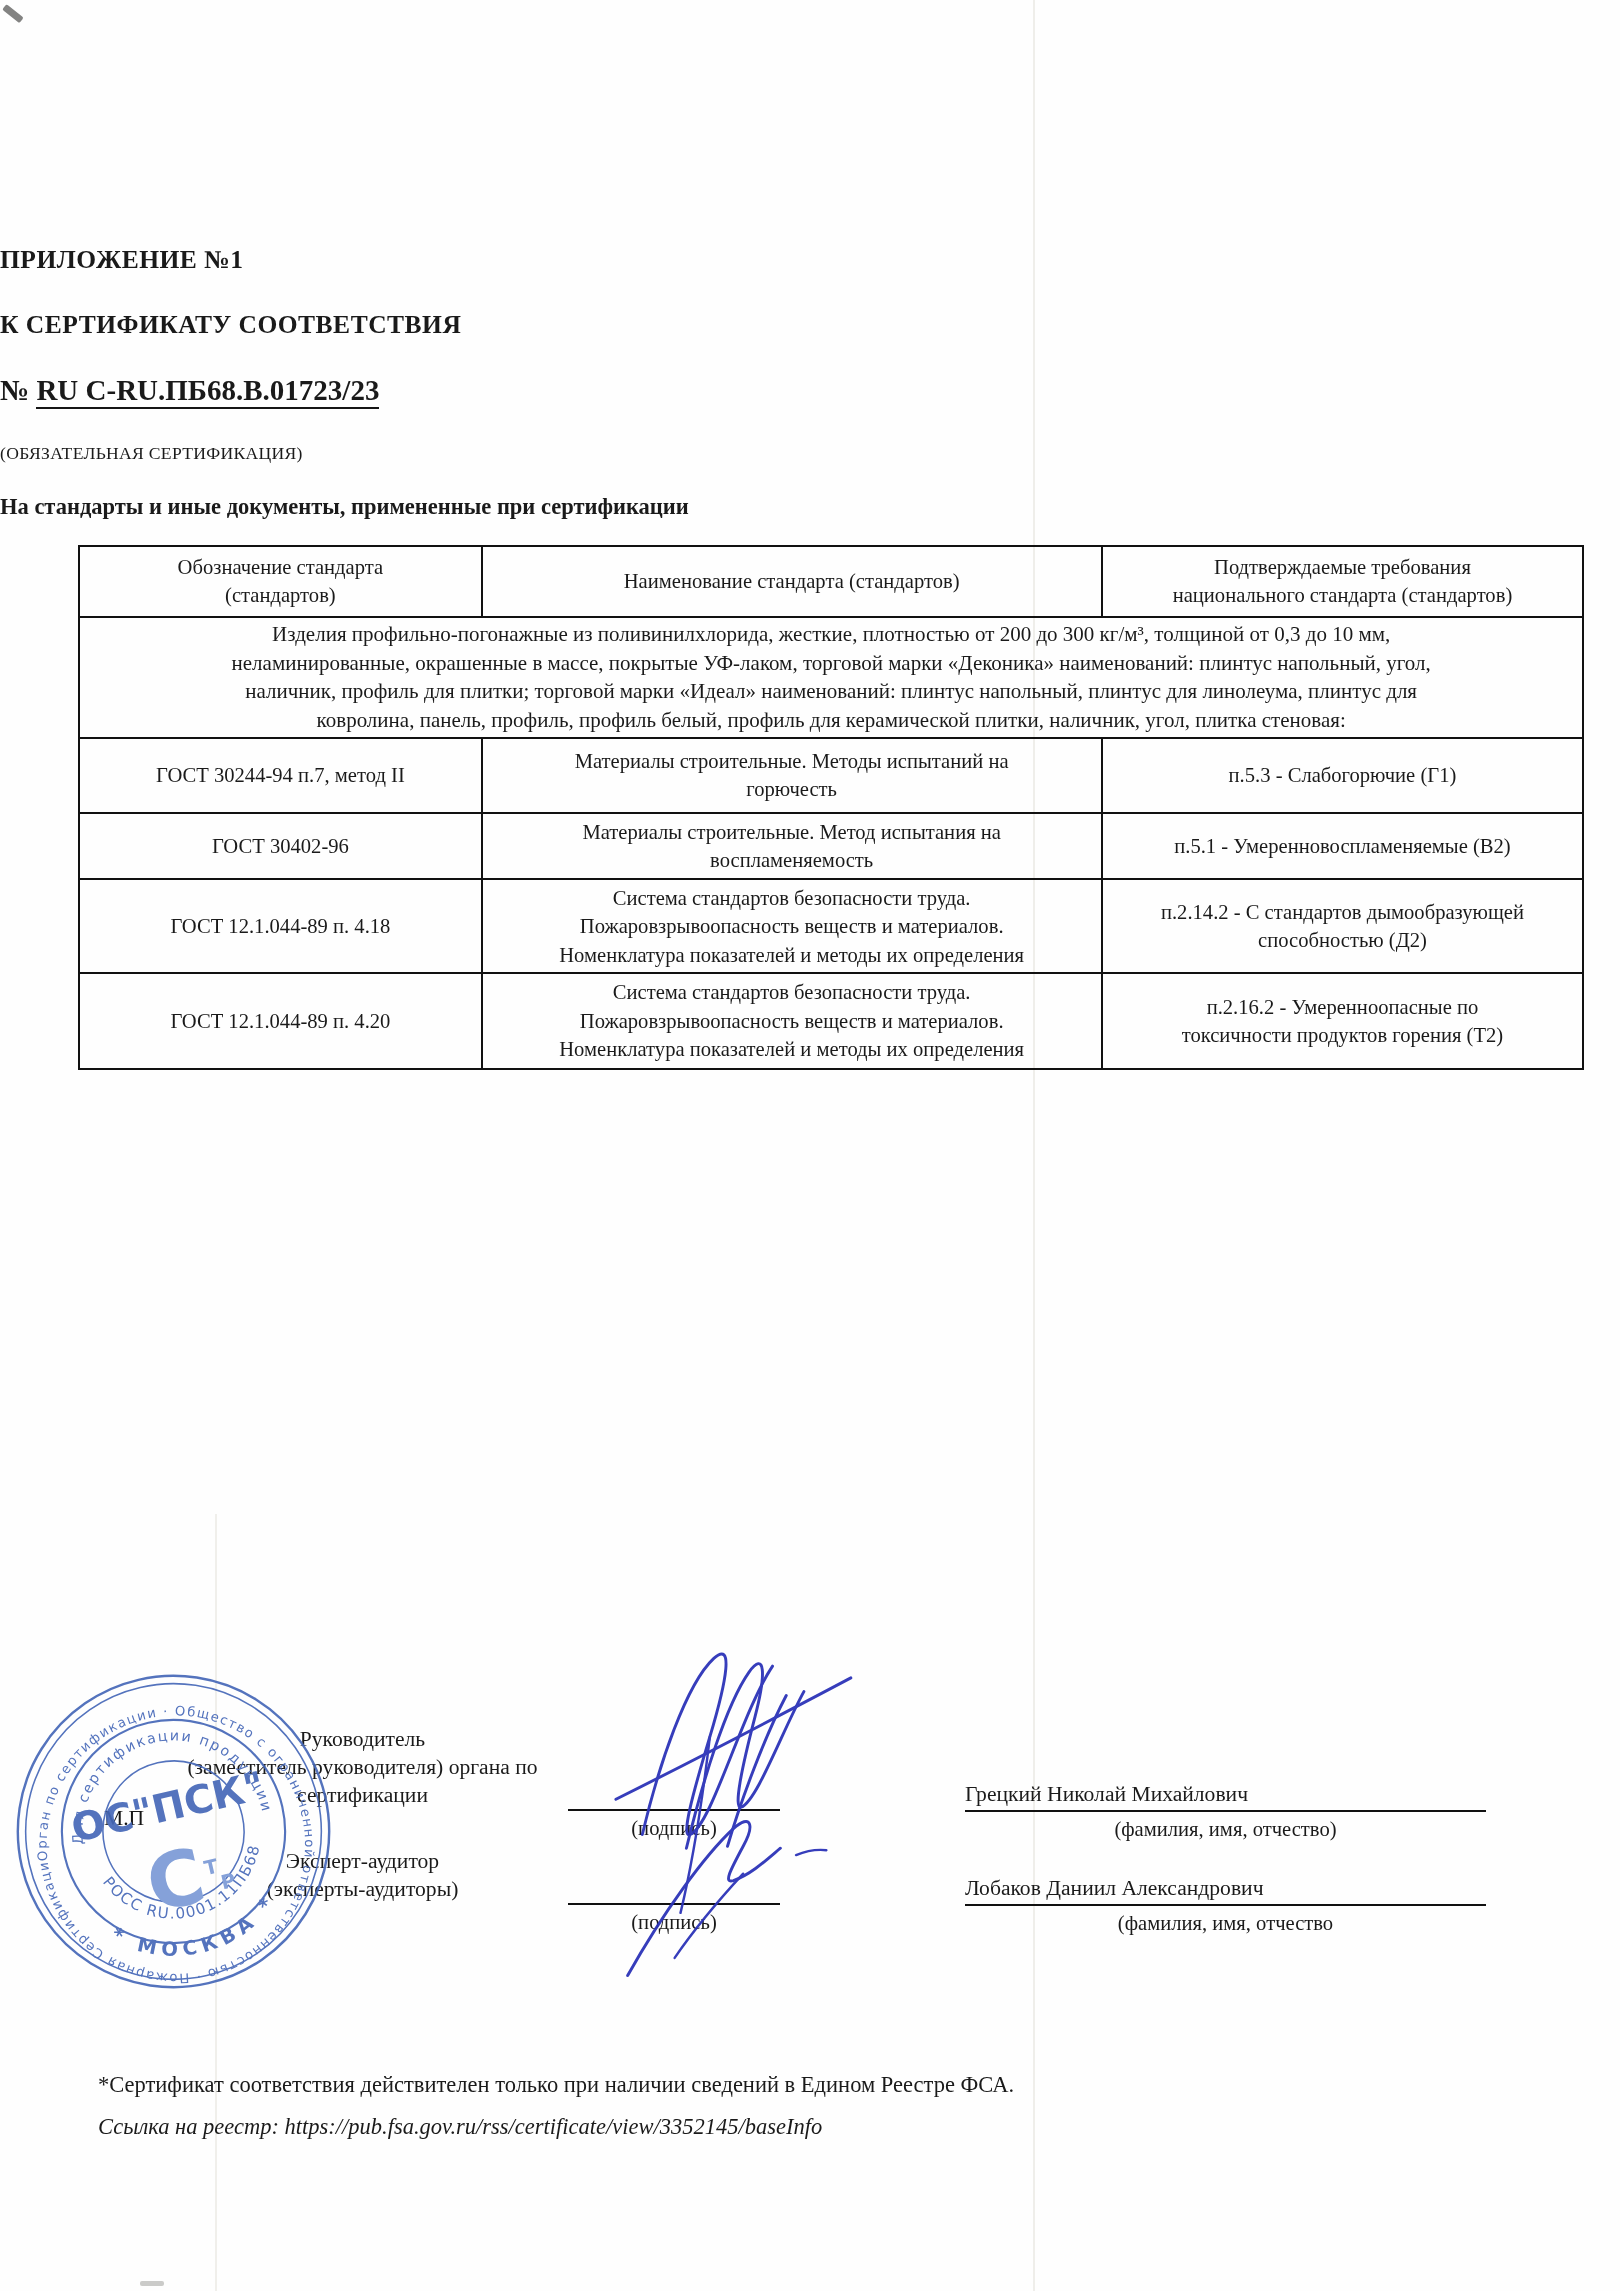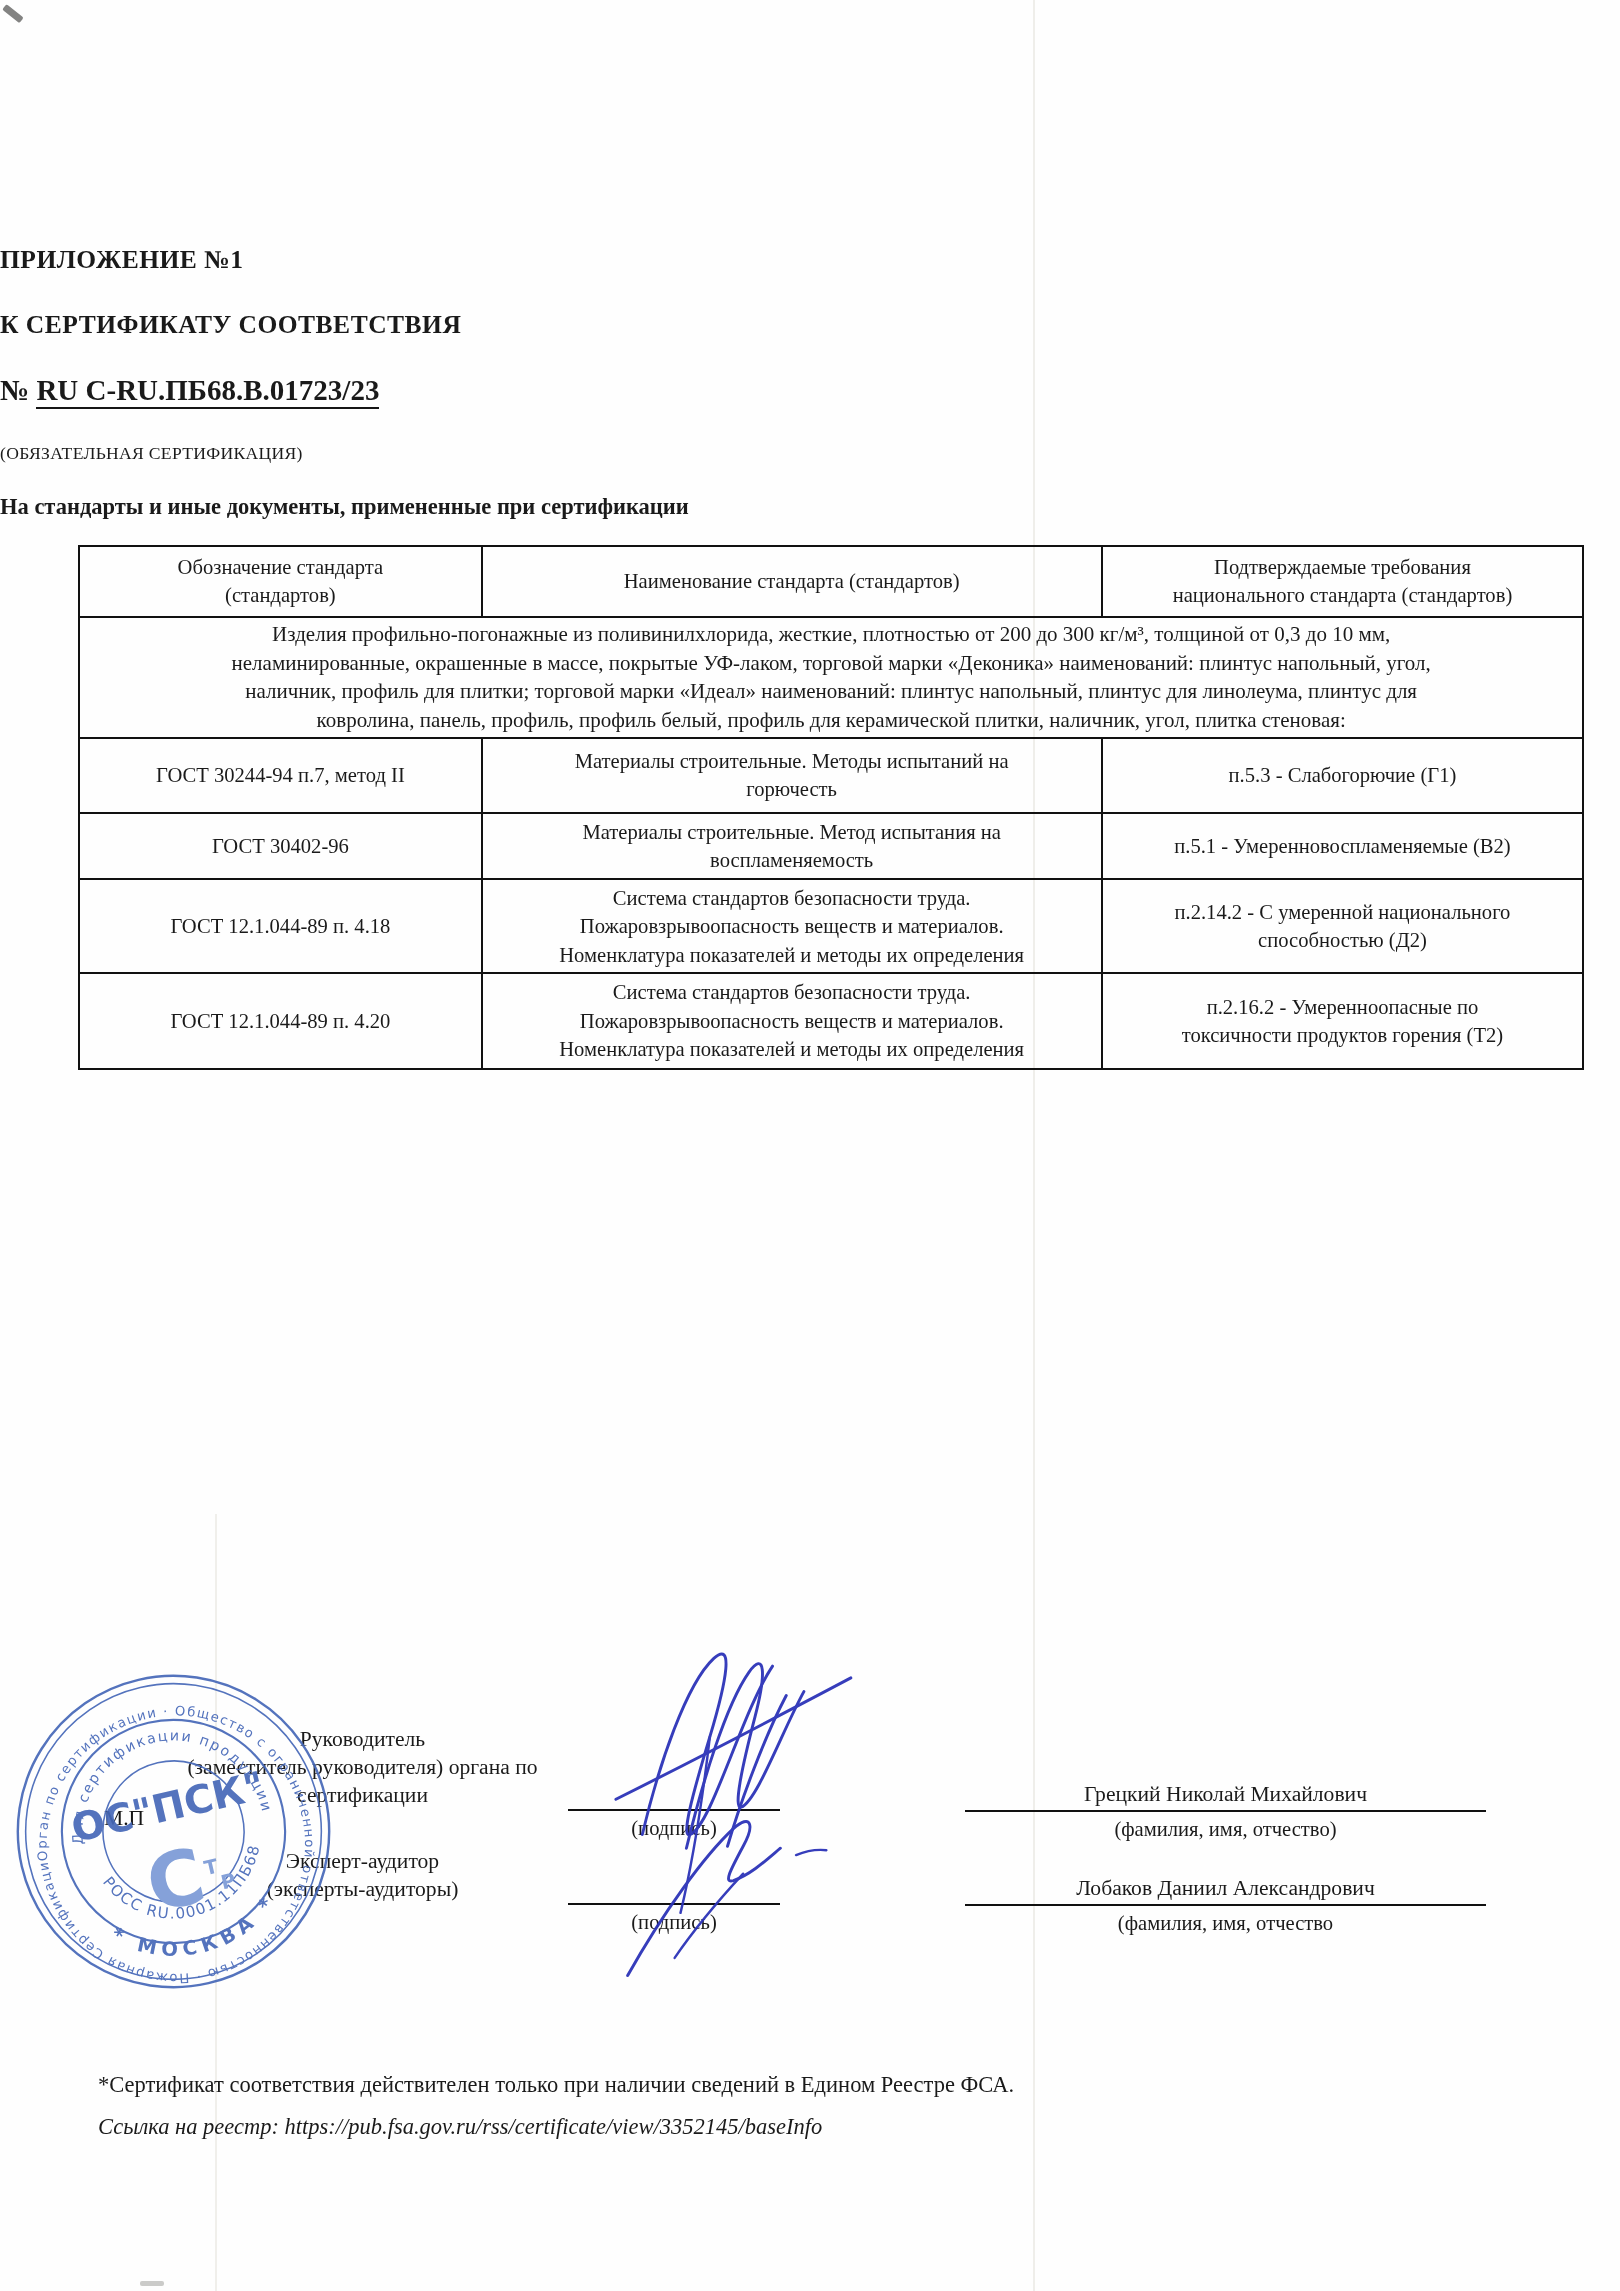--- a/index.html
+++ b/index.html
@@ -47,21 +47,21 @@
   tr.r3 td{height:86px;}
   tr.r4 td{height:88px;}
   .ln{display:block;}
 
   
   .role-head{position:absolute;left:88px;width:549px;top:1725px;text-align:center;font-size:21.6px;line-height:28px;}
   .role-auditor{position:absolute;left:88px;width:549px;top:1847px;text-align:center;font-size:21.6px;line-height:28px;}
   .mp{position:absolute;left:104px;top:1806px;font-size:21.6px;color:#161616;}
   .sig-line{position:absolute;left:568px;width:212px;border-top:2.5px solid #111;height:0;}
   .sig-caption{position:absolute;left:568px;width:212px;text-align:center;font-size:20.6px;}
-  .fio-name{position:absolute;left:965px;width:521px;text-align:center;font-size:21.6px;}
+  .fio-name{position:absolute;left:965px;width:521px;text-align:left;font-size:21.6px;}
   .fio-line{position:absolute;left:965px;width:521px;border-top:2.5px solid #111;height:0;}
   .fio-caption{position:absolute;left:965px;width:521px;text-align:center;font-size:20.6px;}
 
   .stamp-wrap{position:absolute;left:9.8px;top:1668px;width:327px;height:327px;transform:rotate(-13deg);opacity:.92;}
   .sign-wrap{position:absolute;left:549px;top:1627px;width:451px;height:372px;}
 
   .footer-line{position:absolute;left:98px;width:1176px;font-size:22.5px;margin-top:16px;}
   .f1{top:2056px;}
   .f2{top:2098px;font-style:italic;}
 </style>
@@ -125,21 +125,21 @@
       </td>
     </tr>
     <tr class="r3">
       <td class="c1">ГОСТ 12.1.044-89 п. 4.18</td>
       <td class="c2">
         <span class="ln">Система стандартов безопасности труда.</span>
         <span class="ln">Пожаровзрывоопасность веществ и материалов.</span>
         <span class="ln">Номенклатура показателей и методы их определения</span>
       </td>
       <td class="c3">
-        <span class="ln">п.2.14.2 - С умеренной национального</span>
+        <span class="ln">п.2.14.2 - С стандартов дымообразующей</span>
         <span class="ln">способностью (Д2)</span>
       </td>
     </tr>
     <tr class="r4">
       <td class="c1">ГОСТ 12.1.044-89 п. 4.20</td>
       <td class="c2">
         <span class="ln">Система стандартов безопасности труда.</span>
         <span class="ln">Пожаровзрывоопасность веществ и материалов.</span>
         <span class="ln">Номенклатура показателей и методы их определения</span>
       </td>

